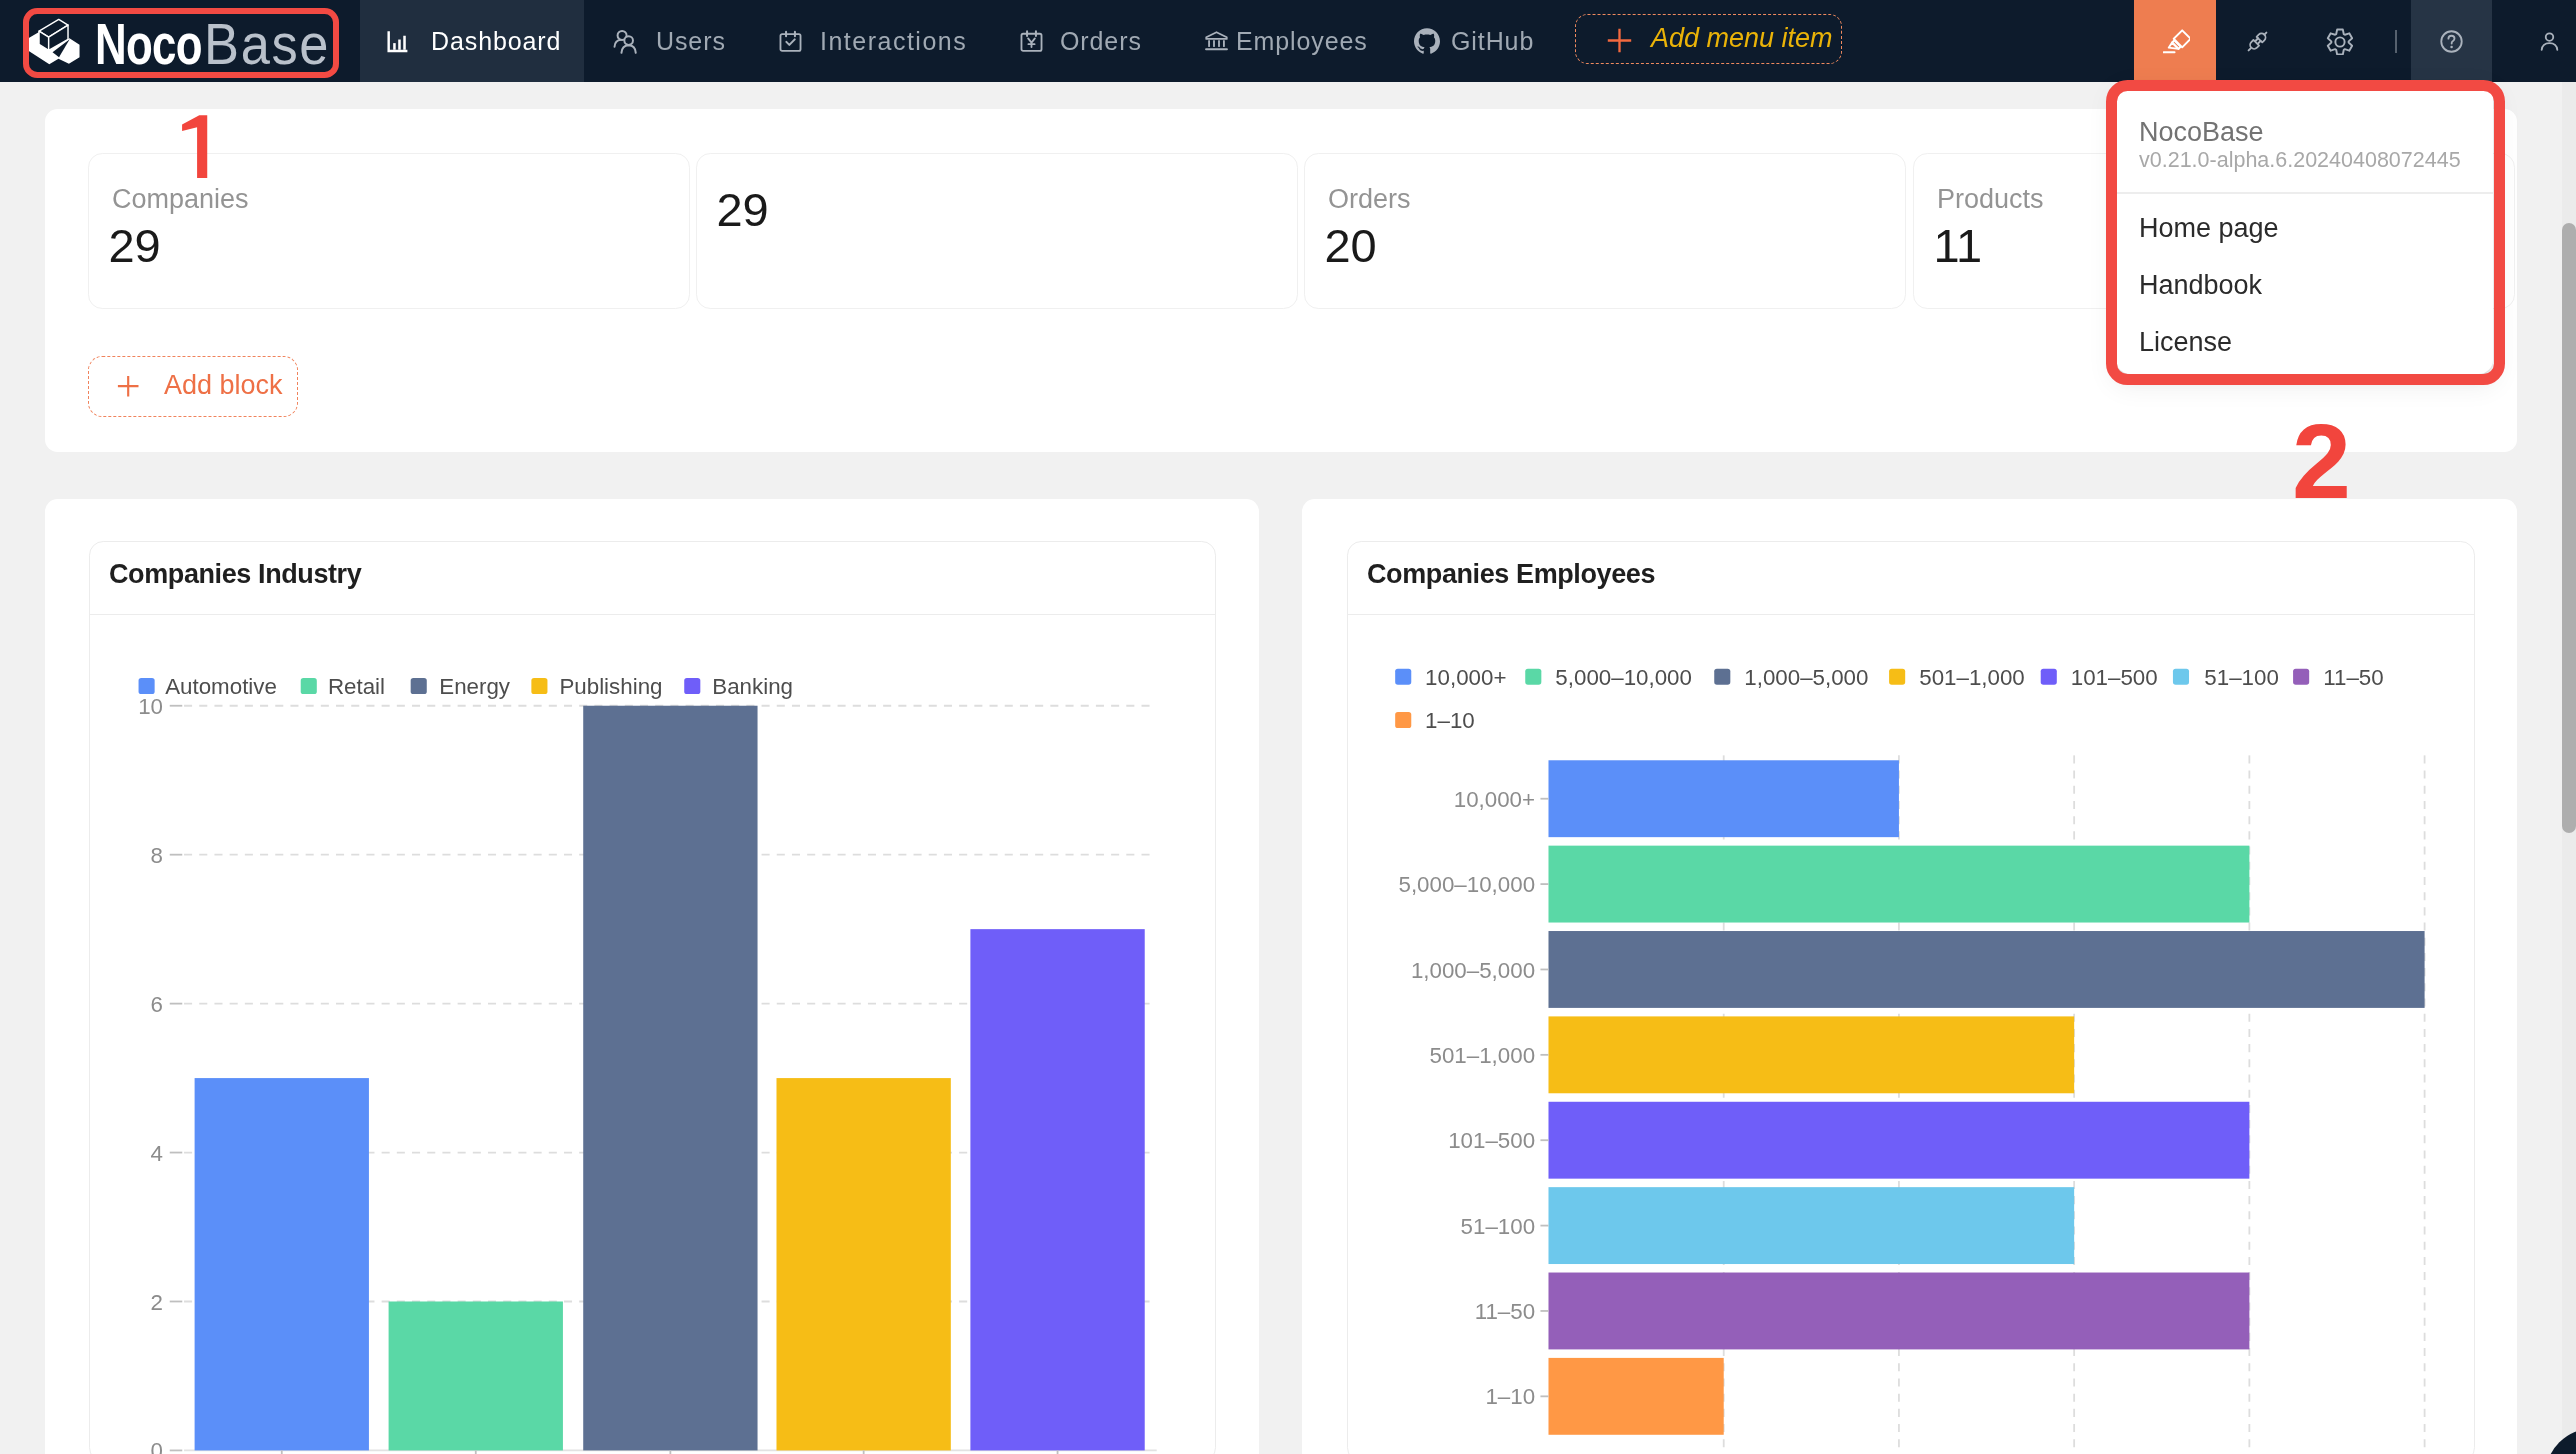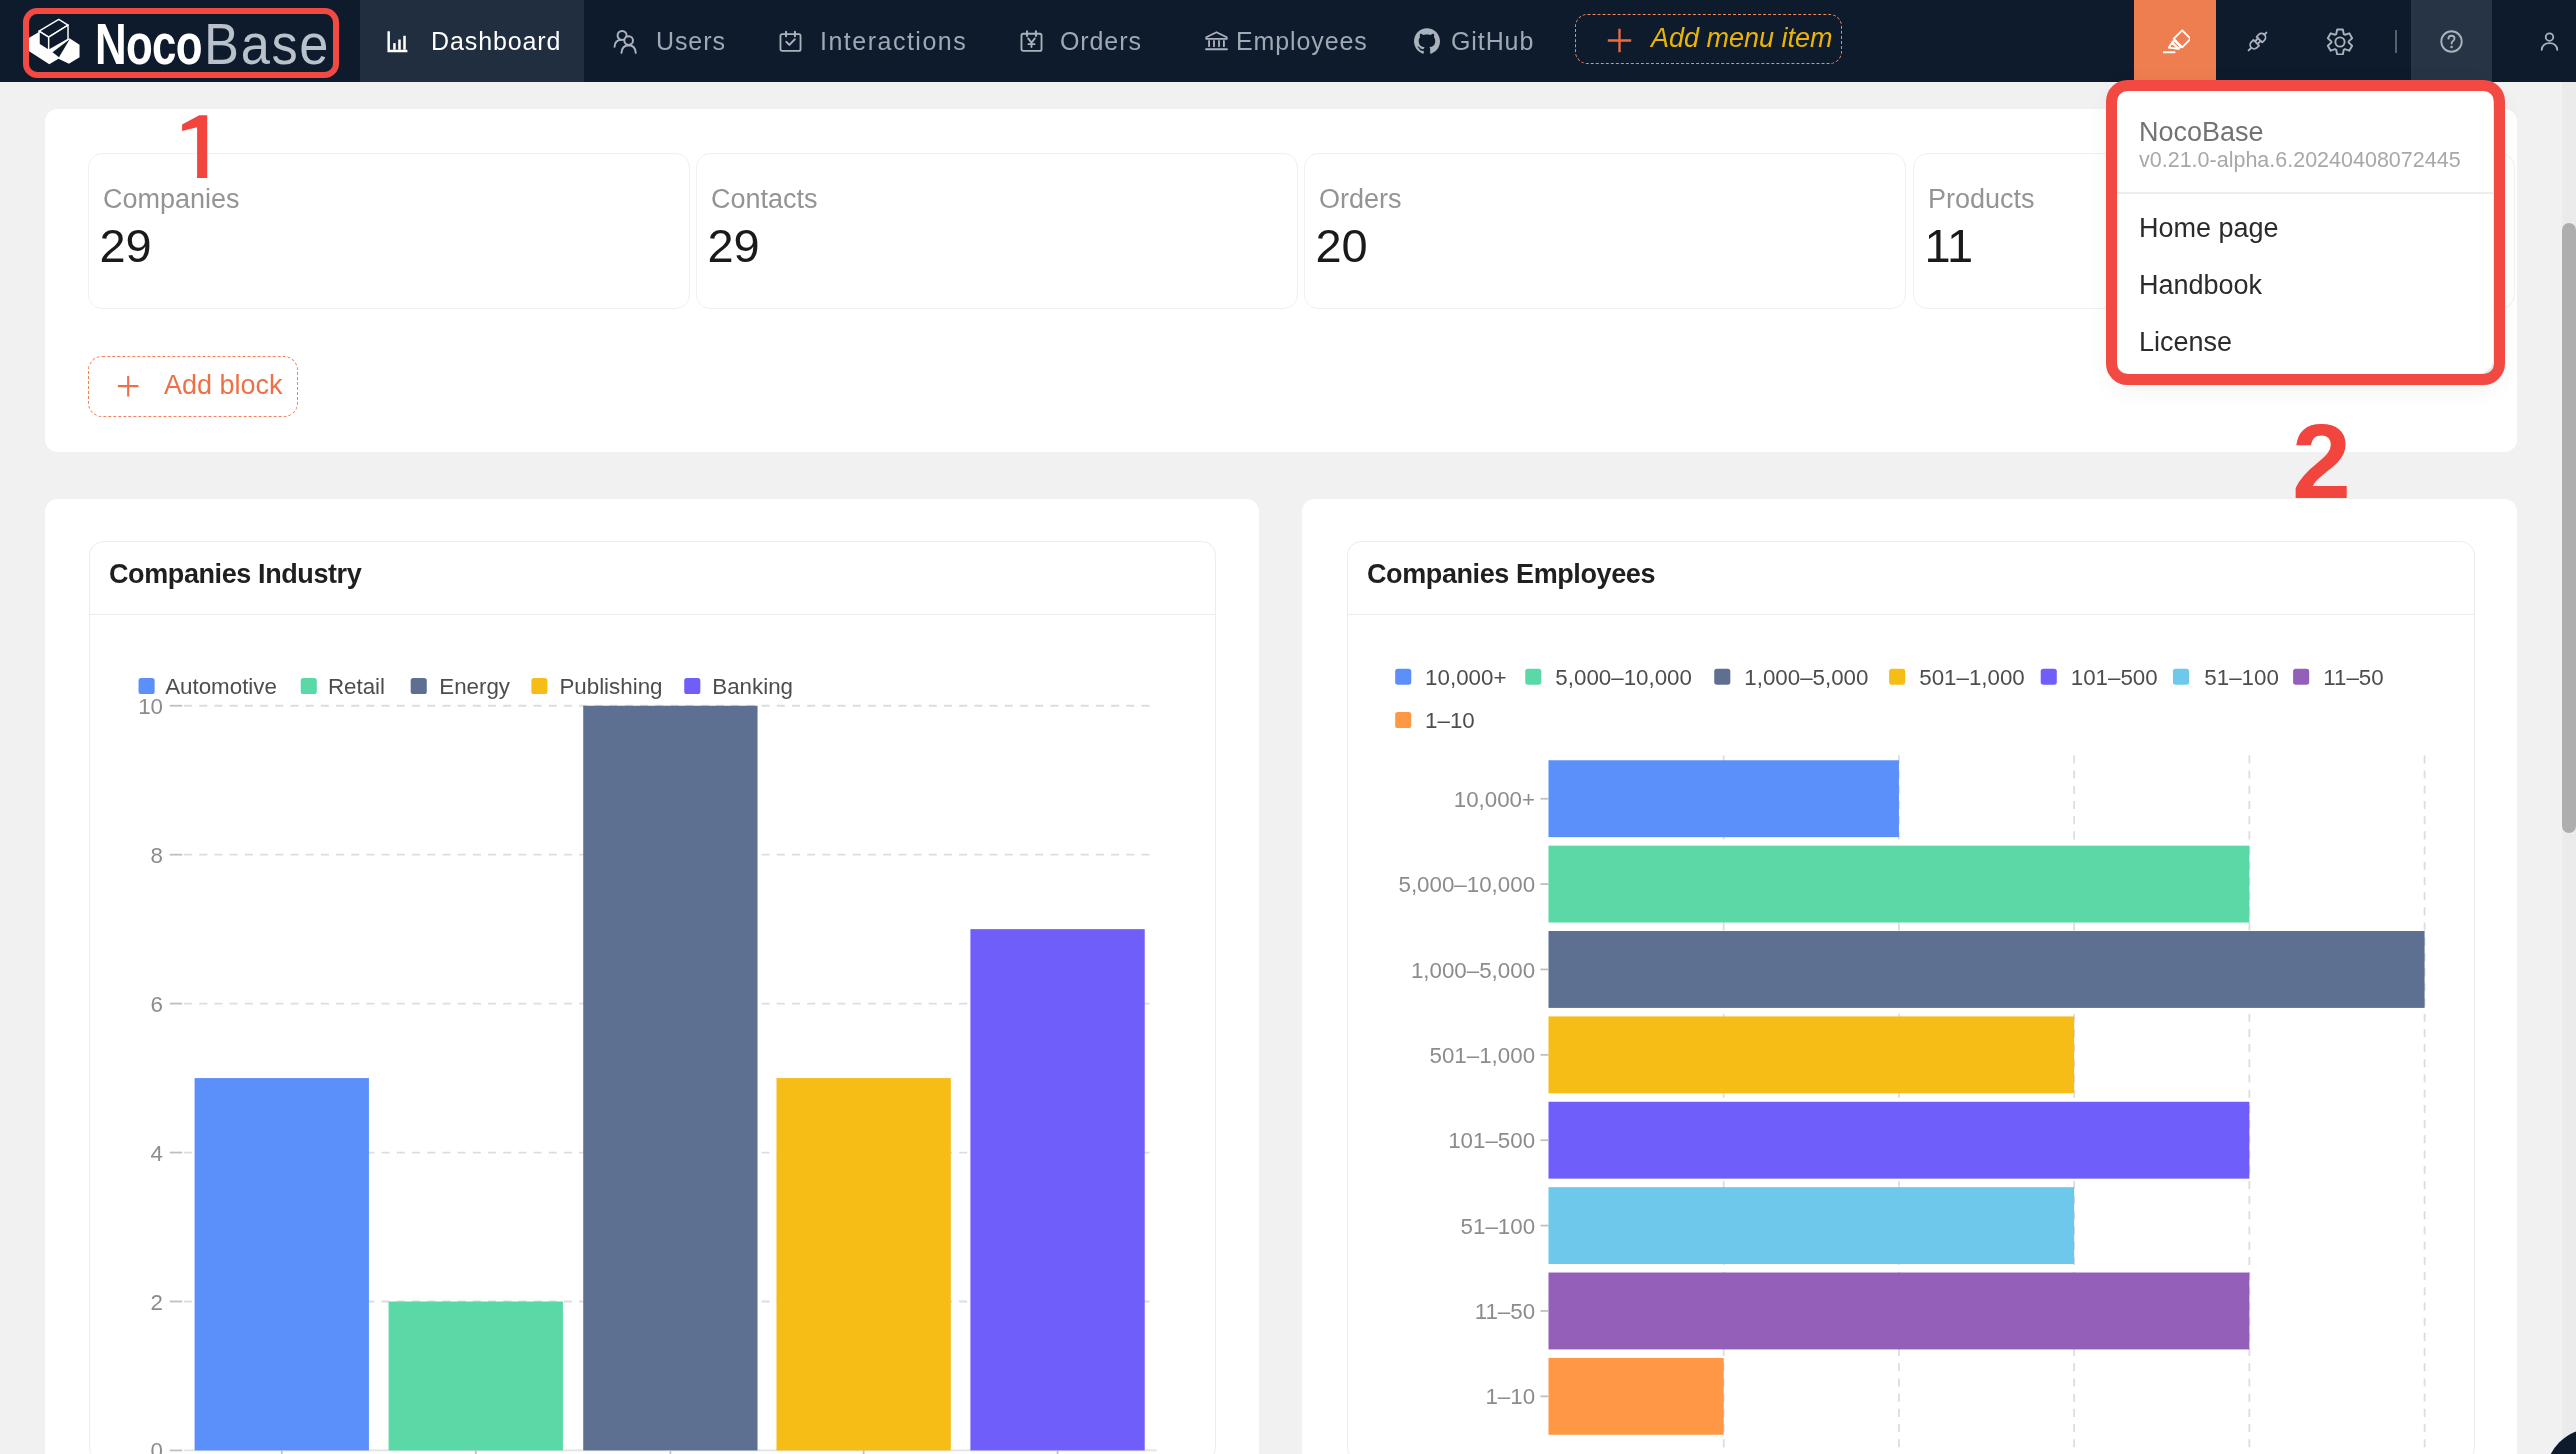--- a/index.html
+++ b/index.html
@@ -7,21 +7,21 @@
 #nav { position:absolute; left:0; top:0; width:2576px; height:82px; background:#0d1b2c;padding-left:27px; }
 .navblock { position:absolute; top:0; height:82px; }
 .nitem { position:absolute; top:0; height:82px; line-height:82px; font-size:25px; color:#a0a9b3; white-space:nowrap; letter-spacing:0.9px;text-align:right; }
 .nico { position:absolute; }
 #brand-noco { position:absolute; left:95px; top:16px; font-size:57px; font-weight:bold; color:#fff; letter-spacing:-0.9px; transform:scaleX(.77); transform-origin:left top; line-height:1; }
 #brand-base { position:absolute; left:204px; top:16px; font-size:57px; font-weight:normal; color:#b9c1cb; letter-spacing:1.8px; transform:scaleX(.92); transform-origin:left top; line-height:1; }
 #addmenu { position:absolute; left:1575px; top:14.3px; width:267px; height:50px; border:1.8px dashed #ef8a5f; border-radius:12.5px; color:#eab308; font-size:27px; line-height:47px;font-style:italic; }
 #addmenu svg.pl { position:absolute; left:30px; top:11.6px; }
 #addmenu span.tx { position:absolute; left:75px; top:0; }
 .panel { position:absolute; background:#fff; border-radius:12.5px; }
-.stat { position:absolute; top:44px; width:602px; height:156px; background:#fff; border:1.8px solid #f0f0f0; border-radius:14.3px; padding:27px 0 0 14px; }
+.stat { position:absolute; top:44px; width:602px; height:156px; background:#fff; border:1.8px solid #f0f0f0; border-radius:14.3px; padding:27px 0 0 23px; }
 .stat-t { font-size:27px; color:#949494; line-height:36px; }
 .stat-v { font-size:47px; color:#1a1a1a; margin-top:5px; margin-left:-3.6px; line-height:1; }
 #addblock { position:absolute; left:43px; top:247px; width:210px; height:61px; border:1.8px dashed #f0835c; border-radius:14.3px; color:#ee7046; font-size:27px; line-height:57px;text-align:right; }
 #addblock svg.pl { position:absolute; left:28px; top:18.3px; }
 #addblock span.tx { position:absolute; left:75px; top:0; }
 .chartcard { position:absolute; top:42px; background:#fff; border:1.8px solid #ececec; border-radius:14.3px; }
 .chead { font-size:27px; font-weight:bold; color:#1f1f1f; letter-spacing:-0.4px; line-height:32px; padding:16px 0 0 19px; height:73px; border-bottom:1.8px solid #ececec; }
 #dropdown { position:absolute; left:2116px; top:85px; width:377px; height:289px; background:#fff; border-radius:14.3px;
   box-shadow:0 5.4px 14.3px rgba(0,0,0,.08),0 2.7px 5.4px -3.6px rgba(0,0,0,.12),0 8px 25px 7.2px rgba(0,0,0,.05); }
 .dd-title { position:absolute; left:23px; top:32px; font-size:27px; color:#737373; }
@@ -126,21 +126,20 @@
       <path d="M5.9 22.7c.5-4.6 3.6-7 8.1-7s7.6 2.4 8.1 7"></path>
     </svg>
 </div>
 
 <div class="panel" style="left:45px;top:109px;width:2472px;height:343px">
   <div class="stat" style="left:43px">
       <div class="stat-t">Companies</div>
       <div class="stat-v">29</div>
     </div>
 <div class="stat" style="left:651px">
-      <div class="stat-t">Contacts</div>
       <div class="stat-v">29</div>
     </div>
 <div class="stat" style="left:1259px">
       <div class="stat-t">Orders</div>
       <div class="stat-v">20</div>
     </div>
 <div class="stat" style="left:1868px">
       <div class="stat-t">Products</div>
       <div class="stat-v">11</div>
     </div>

